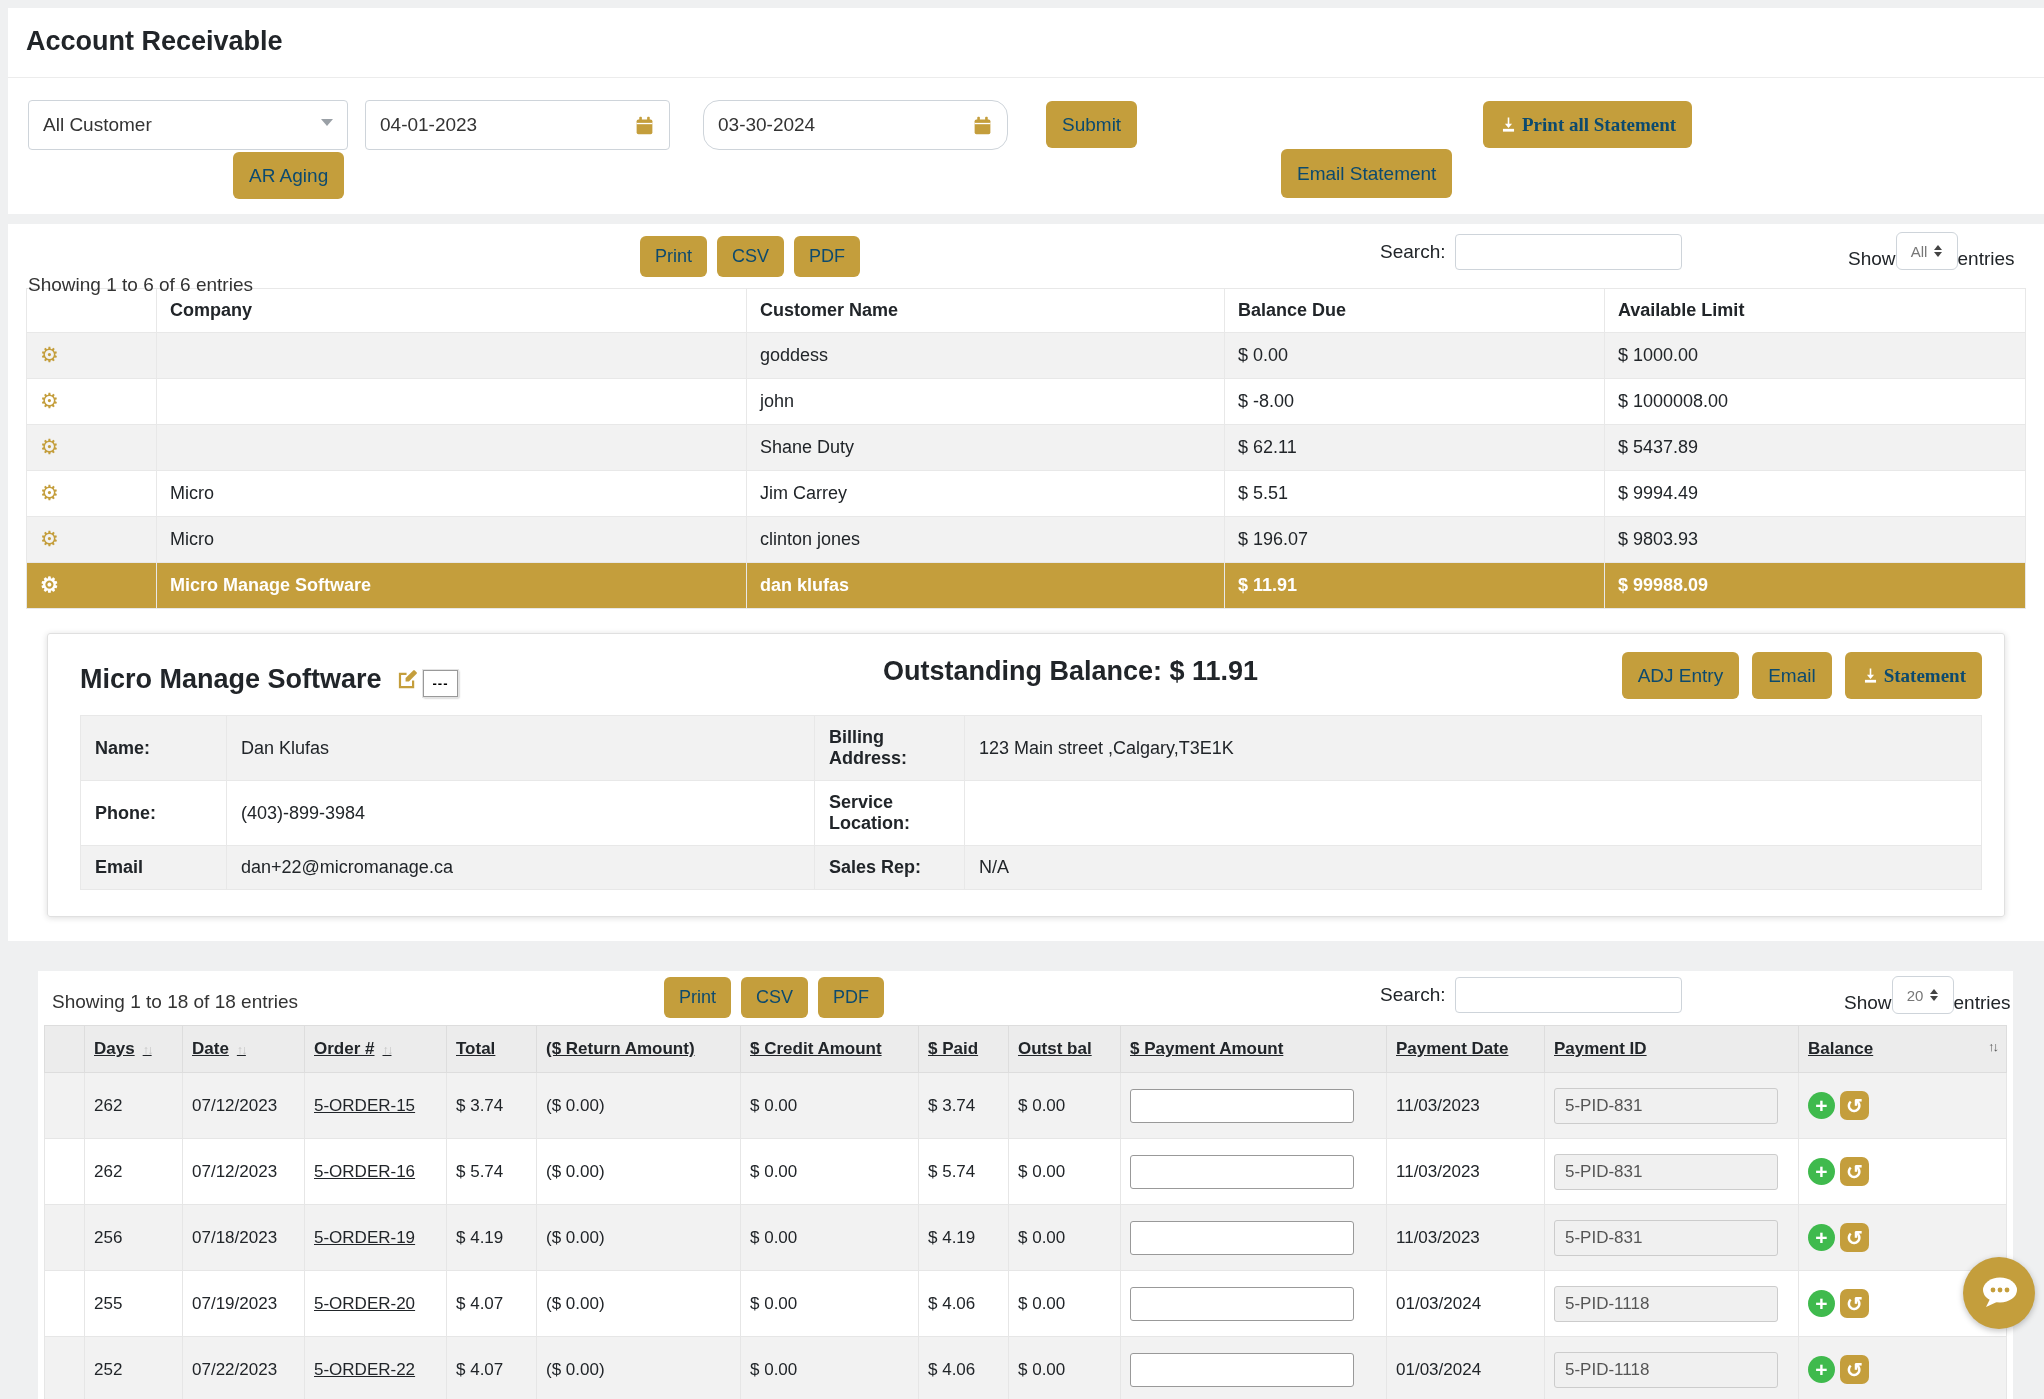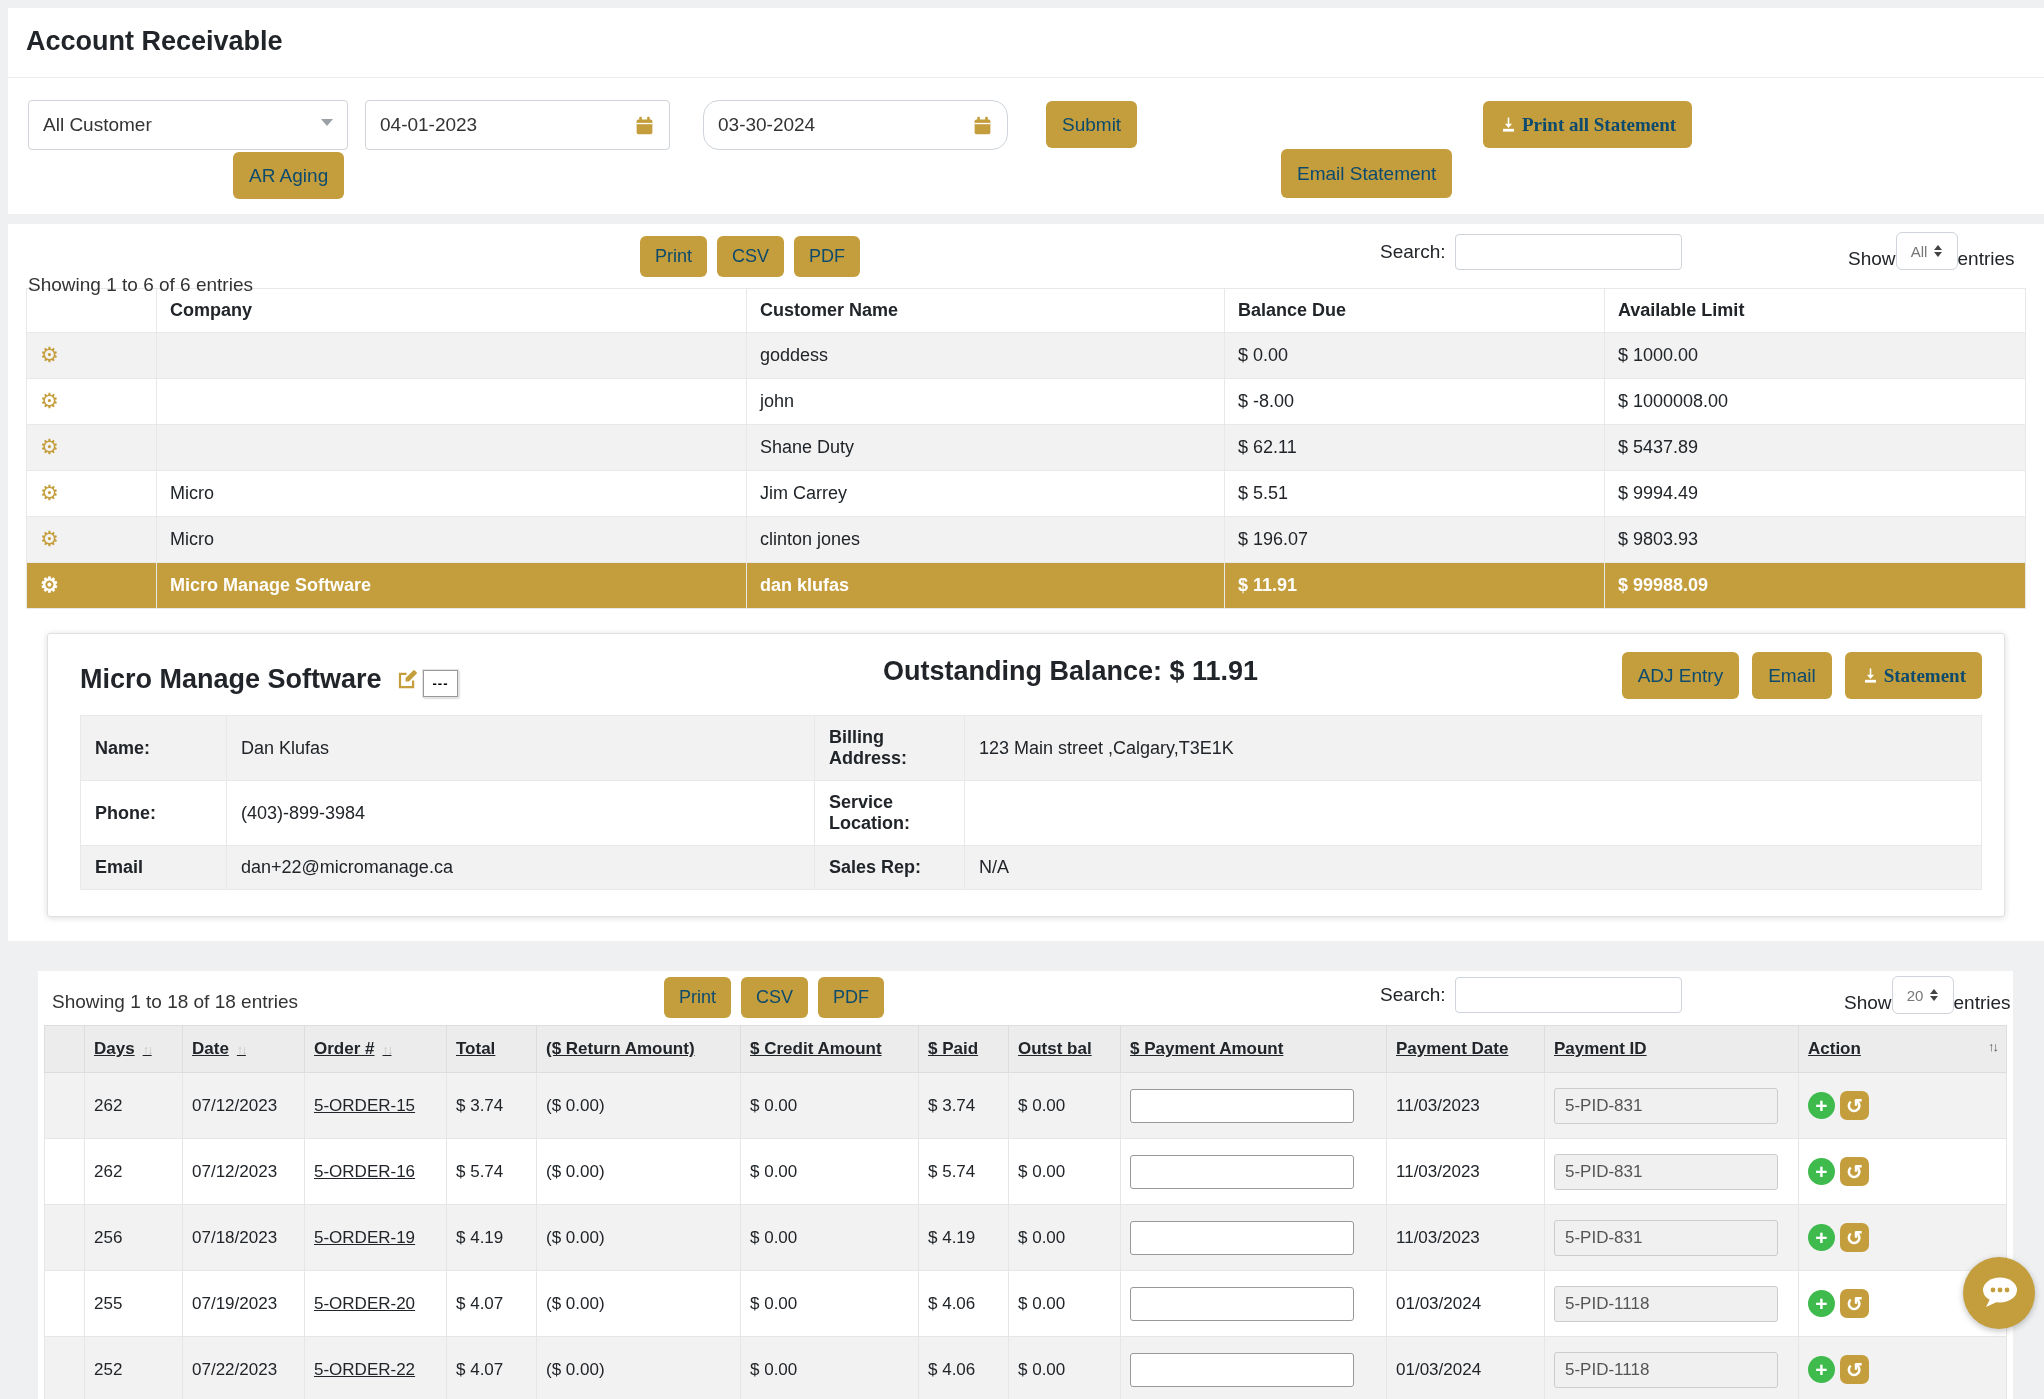--- a/index.html
+++ b/index.html
@@ -354,21 +354,21 @@
         <th><span>Date</span><span class="sort">↑↓</span></th>
         <th><span>Order #</span><span class="sort">↑↓</span></th>
         <th>Total</th>
         <th>($ Return Amount)</th>
         <th>$ Credit Amount</th>
         <th>$ Paid</th>
         <th>Outst bal</th>
         <th>$ Payment Amount</th>
         <th>Payment Date</th>
         <th>Payment ID</th>
-        <th><span>Action</span><span class="sort dark">↑↓</span></th>
+        <th><span>Balance</span><span class="sort dark">↑↓</span></th>
       </tr>
     </thead>
     <tbody>
       <tr>
         <td></td>
         <td>262</td>
         <td>07/12/2023</td>
         <td><a class="order-link" href="#">5-ORDER-15</a></td>
         <td>$ 3.74</td>
         <td>($ 0.00)</td>

